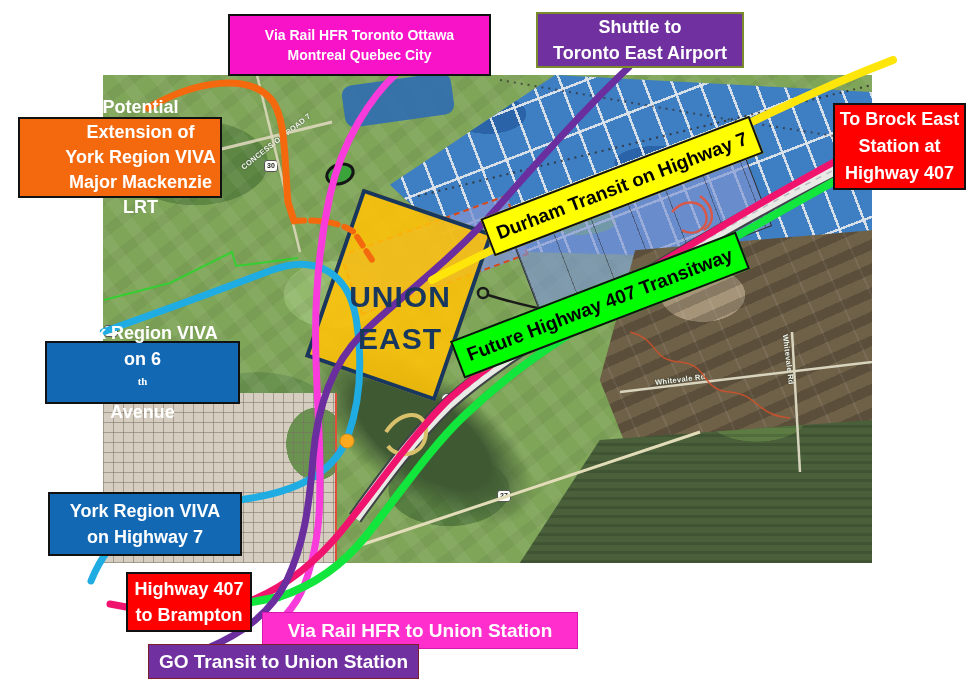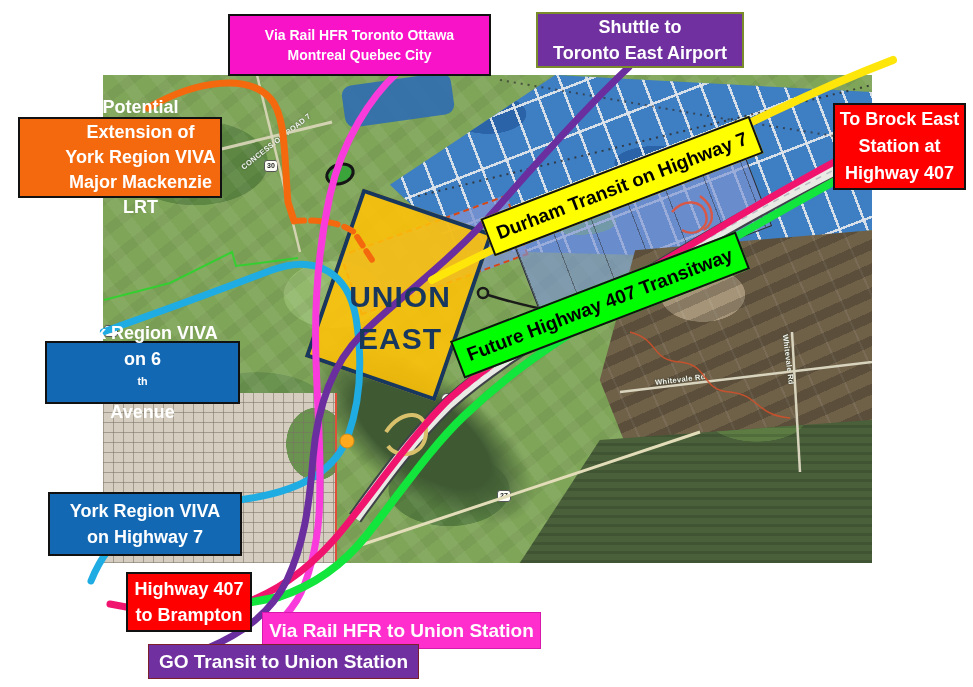--- a/index.html
+++ b/index.html
@@ -76,23 +76,23 @@
   .co-shuttle{left:536px;top:12px;width:208px;height:56px;background:#7030a0;border:2px solid #7b8c2d;font-size:18px;}
   .co-extension{left:18px;top:117px;width:204px;height:81px;background:#f4690e;border:2px solid #111;font-size:18px;line-height:1.4;padding-left:41px;}
   .co-brock{left:833px;top:103px;width:133px;height:87px;background:#ff0000;border:2px solid #111;font-size:18px;line-height:1.5;}
   .co-durham{left:478px;top:166px;width:288px;height:40px;background:#ffff00;border:2px solid #111;
       color:#000;font-size:19px;transform:rotate(-21deg);}
   .co-transitway{left:447px;top:285px;width:306px;height:40px;background:#00ff00;border:2px solid #111;
       color:#000;font-size:19px;transform:rotate(-21deg);}
   .co-16th{left:45px;top:341px;width:195px;height:63px;background:#1268b3;border:2px solid #111;font-size:18px;}
   .co-hwy7{left:48px;top:492px;width:194px;height:64px;background:#1268b3;border:2px solid #111;font-size:18px;}
   .co-brampton{left:126px;top:572px;width:126px;height:60px;background:#ff0000;border:2px solid #111;font-size:18px;}
-  .co-viarail-bottom{left:262px;top:612px;width:279px;height:37px;background:#ff2ecc;border:1px solid #d619ac;font-size:19px;}
+  .co-viarail-bottom{left:262px;top:612px;width:316px;height:37px;background:#ff2ecc;border:1px solid #d619ac;font-size:19px;}
   .co-go{left:148px;top:644px;width:271px;height:35px;background:#7030a0;border:1.5px solid #7a1f2b;font-size:19px;}
-  sup{font-size:.6em;}
+  sup{font-size:.6em;font-family:Liberation Serif, serif;}
 </style>
 </head>
 <body>
 
 <div class="canvas">
 
   <div class="map">
     <div class="terrain"></div>
     <div class="water-blob"></div>
     <div class="urban-grid"></div>

